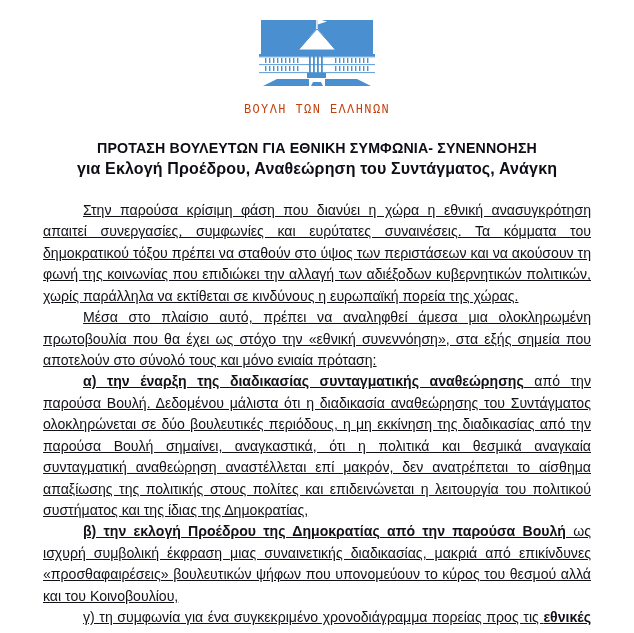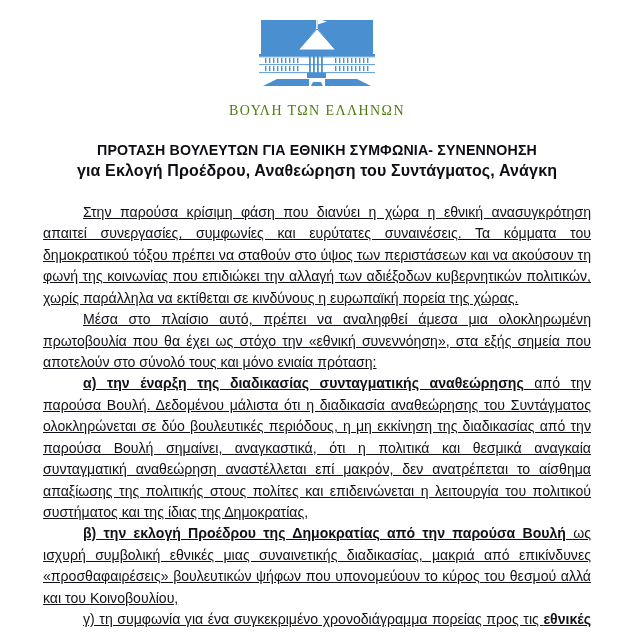--- a/index.html
+++ b/index.html
@@ -31,24 +31,24 @@
     height: 78px;
     position: relative;
   }
   .logo-wrap svg {
     display: block;
     width: 140px;
     height: 78px;
   }
   .logo-caption {
     margin-top: 9px;
-    font-family: Liberation Serif, serif;
-    font-size: 14px;
+    font-family: Liberation Mono, monospace;
+    font-size: 12px;
     letter-spacing: 1.4px;
-    color: #4d7c0f;
+    color: #c2410c;
     white-space: nowrap;
   }
 
   
   .title-block {
     margin-top: 22px;
     text-align: center;
     font-weight: bold;
     color: #0d0d16;
     line-height: 1.36;
@@ -175,17 +175,17 @@
 </div>
 
 <div class="doc-body">
 
   <p class="para">Στην παρούσα κρίσιμη φάση που διανύει η χώρα η εθνική ανασυγκρότηση απαιτεί συνεργασίες, συμφωνίες και ευρύτατες συναινέσεις. Τα κόμματα του δημοκρατικού τόξου πρέπει να σταθούν στο ύψος των περιστάσεων και να ακούσουν τη φωνή της κοινωνίας που επιδιώκει την αλλαγή των αδιέξοδων κυβερνητικών πολιτικών, χωρίς παράλληλα να εκτίθεται σε κινδύνους η ευρωπαϊκή πορεία της χώρας.</p>
 
   <p class="para">Μέσα στο πλαίσιο αυτό, πρέπει να αναληφθεί άμεσα μια ολοκληρωμένη πρωτοβουλία που θα έχει ως στόχο την «εθνική συνεννόηση», στα εξής σημεία που αποτελούν  στο σύνολό τους και μόνο ενιαία πρόταση:</p>
 
   <p class="para"><b>α) την έναρξη της διαδικασίας συνταγματικής αναθεώρησης</b><span> από την παρούσα Βουλή. Δεδομένου μάλιστα ότι η διαδικασία αναθεώρησης του Συντάγματος ολοκληρώνεται σε δύο βουλευτικές περιόδους, η μη εκκίνηση της διαδικασίας από την παρούσα Βουλή σημαίνει, αναγκαστικά, ότι η πολιτικά και θεσμικά αναγκαία συνταγματική αναθεώρηση αναστέλλεται επί μακρόν, δεν ανατρέπεται το αίσθημα απαξίωσης της πολιτικής στους πολίτες και  επιδεινώνεται η λειτουργία του πολιτικού συστήματος και της ίδιας της Δημοκρατίας,</span></p>
 
-  <p class="para"><b>β) την εκλογή Προέδρου της Δημοκρατίας από την παρούσα Βουλή</b><span> ως ισχυρή συμβολική εθνικές μιας συναινετικής διαδικασίας, μακριά από επικίνδυνες «προσθαφαιρέσεις» βουλευτικών ψήφων που υπονομεύουν το κύρος του θεσμού αλλά και του Κοινοβουλίου,</span></p>
+  <p class="para"><b>β) την εκλογή Προέδρου της Δημοκρατίας από την παρούσα Βουλή</b><span> ως ισχυρή συμβολική έκφραση μιας συναινετικής διαδικασίας, μακριά από επικίνδυνες «προσθαφαιρέσεις» βουλευτικών ψήφων που υπονομεύουν το κύρος του θεσμού αλλά και του Κοινοβουλίου,</span></p>
 
   <p class="para"><span>γ) τη συμφωνία για ένα συγκεκριμένο χρονοδιάγραμμα πορείας προς τις </span><b>εθνικές εκλογές μέσα στο 2015</b></p>
 
 </div>
 
 </body></html>

